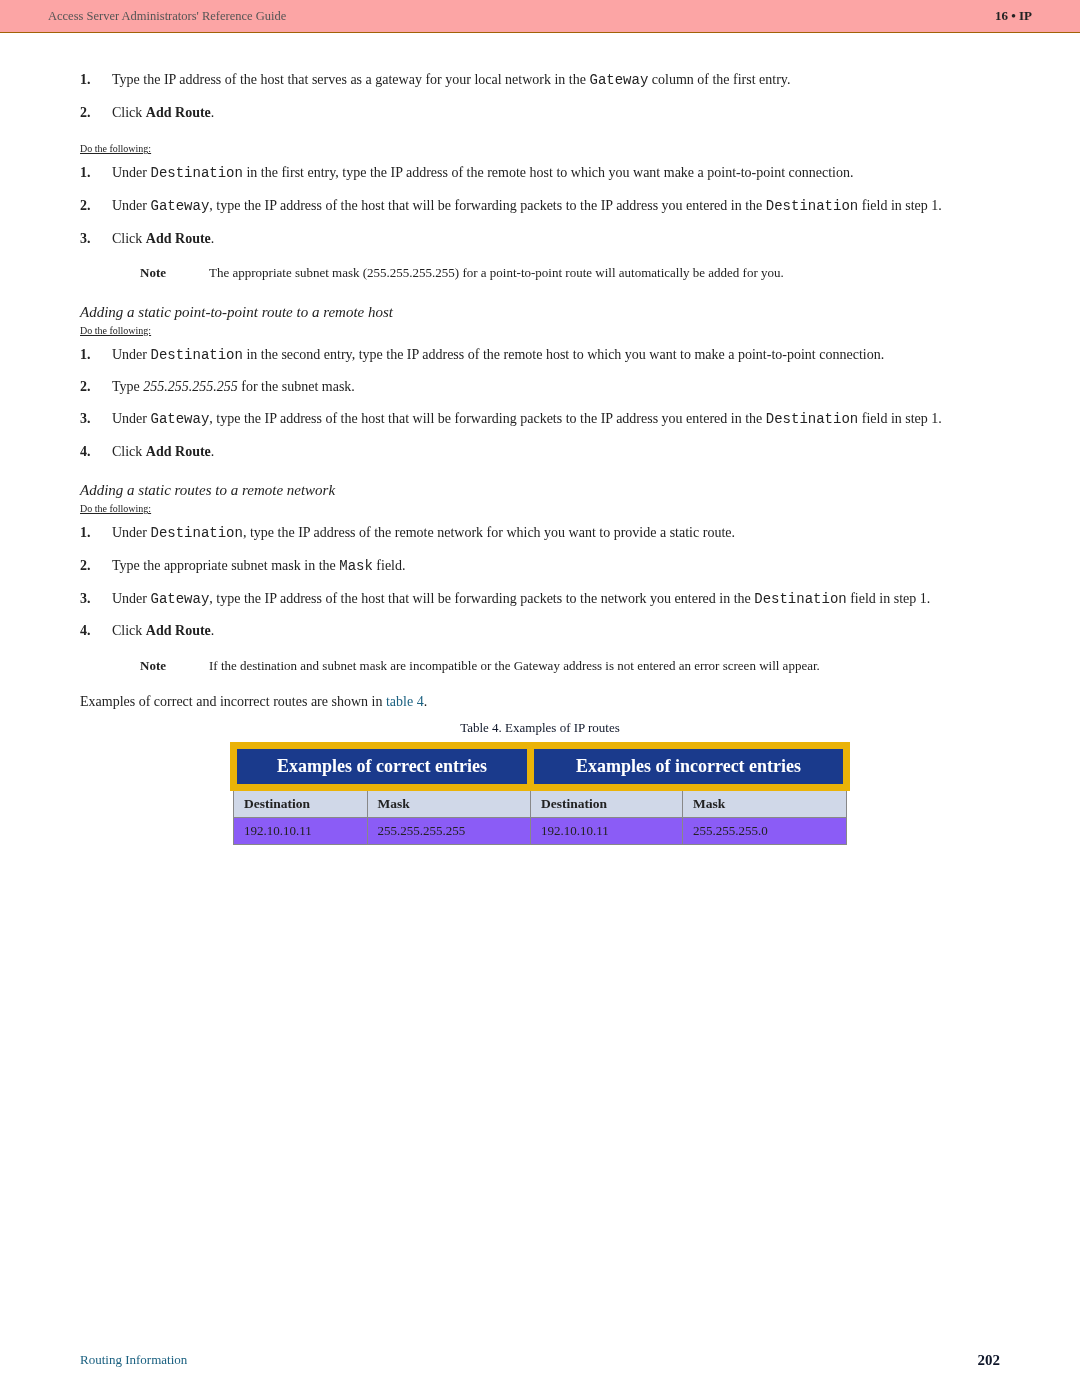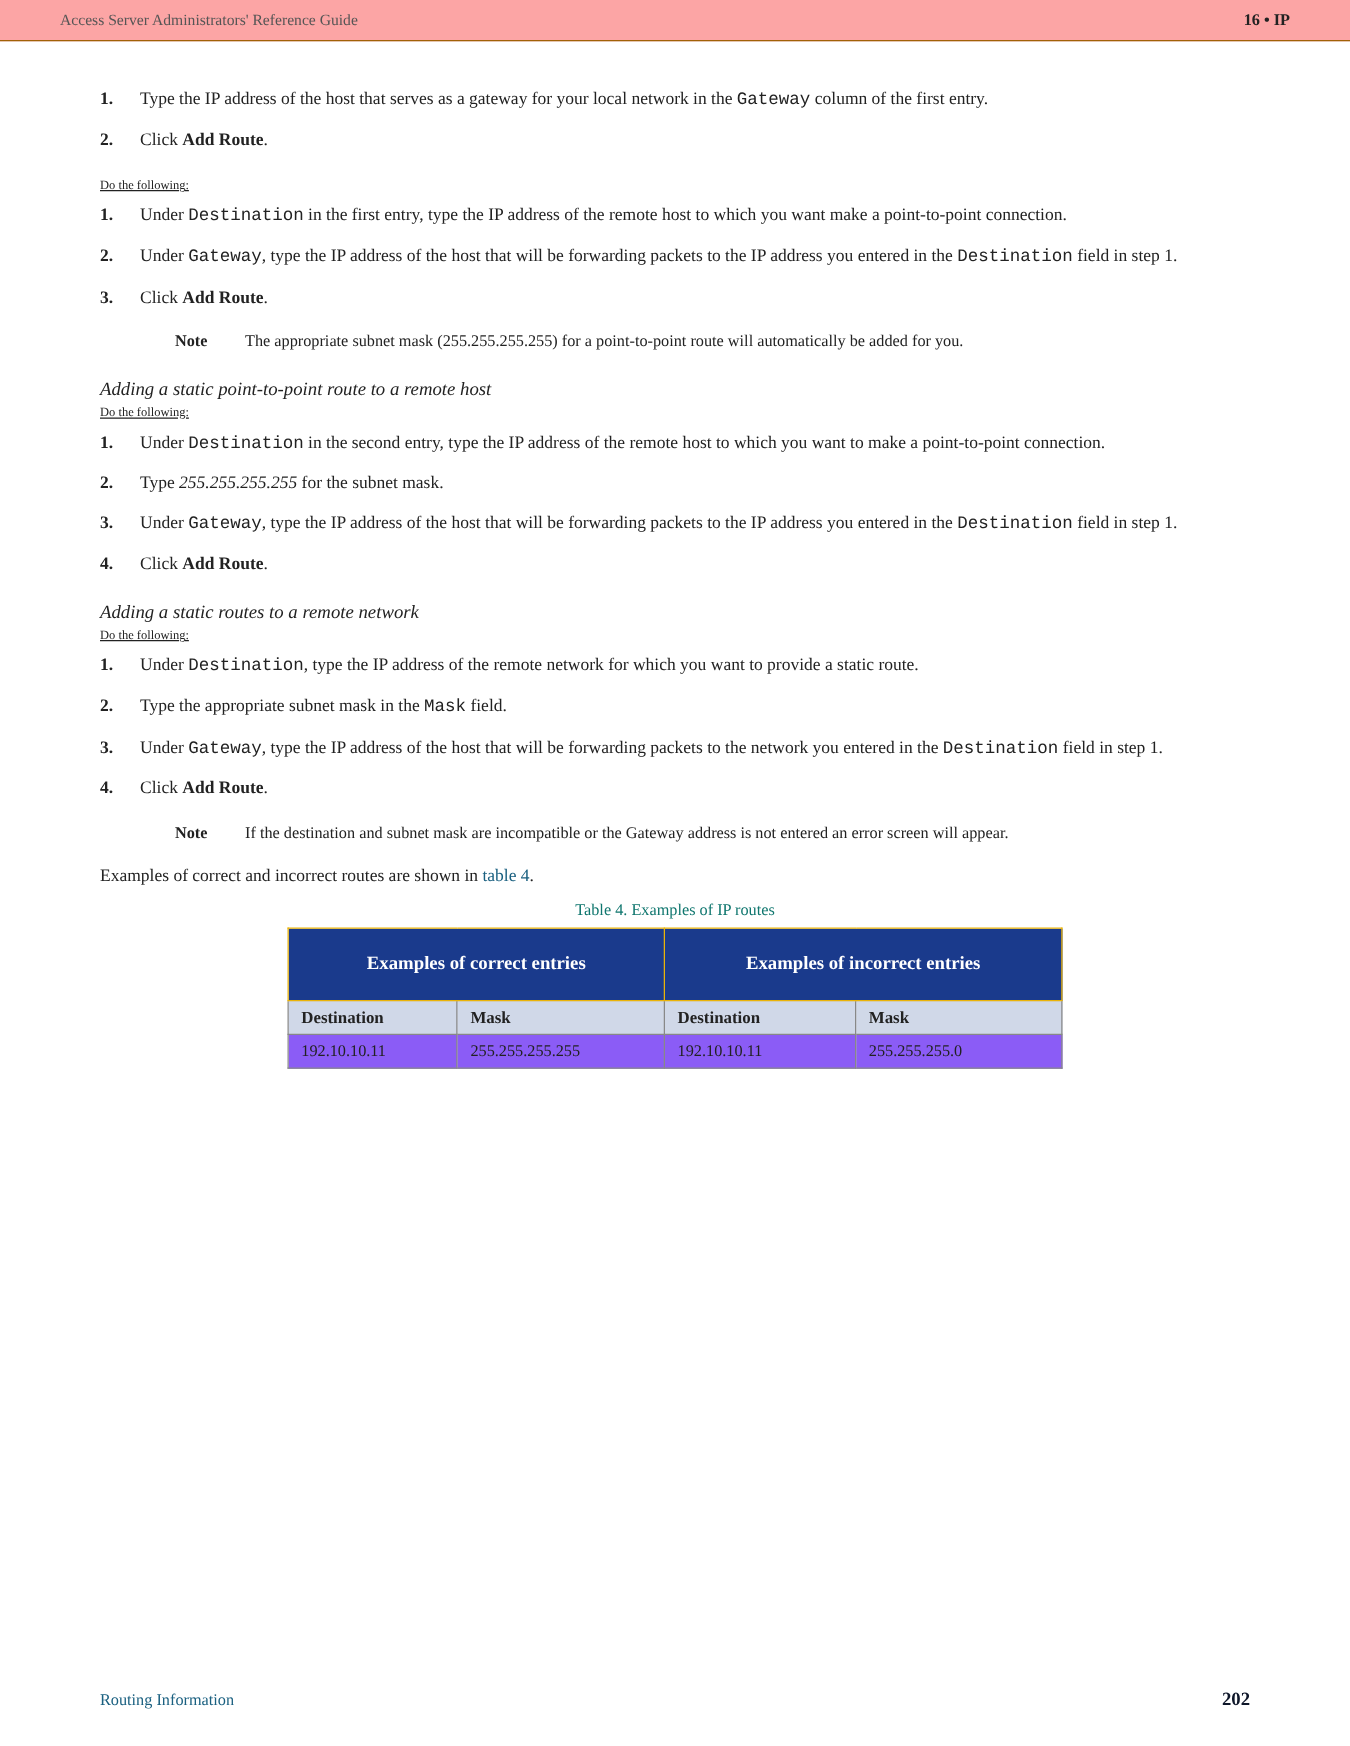--- a/index.html
+++ b/index.html
@@ -58,20 +58,21 @@
     }
     .do-following {
       margin-bottom: 10px;
       font-size: 10px;
       text-decoration: underline;
     }
     .note-box {
       display: flex;
       margin: 14px 0 14px 60px;
       line-height: 1.55;
+      gap: 13px;
     }
     .note-label {
       font-weight: bold;
       font-size: 13px;
       min-width: 56px;
     }
     .note-text {
       font-size: 13px;
       flex: 1;
     }
@@ -82,36 +83,36 @@
       font-style: italic;
     }
     .examples-note {
       margin: 18px 0 10px 0;
       font-size: 14px;
     }
     .table-caption {
       text-align: center;
       font-size: 13px;
       margin-bottom: 6px;
-      color: #0f766e;
+      color: #0f172a;
     }
     .ip-table {
       width: 620px;
       margin: 0 auto;
       border-collapse: collapse;
       border: 1px solid #888;
     }
     .ip-table .header-merged {
       background: #1a3a8c;
       color: #fff;
       font-weight: bold;
-      font-size: 15px;
+      font-size: 18px;
       text-align: center;
-      padding: 20px 10px;
-      border: 1px solid #eab308;
+      padding: 7px 10px;
+      border: 7px solid #eab308;
     }
     .ip-table .subheader {
       background: #d0d8e8;
       font-weight: bold;
       font-size: 13.5px;
       padding: 5px 10px;
       border: 1px solid #888;
     }
     .ip-table .data-cell {
       padding: 5px 10px;

